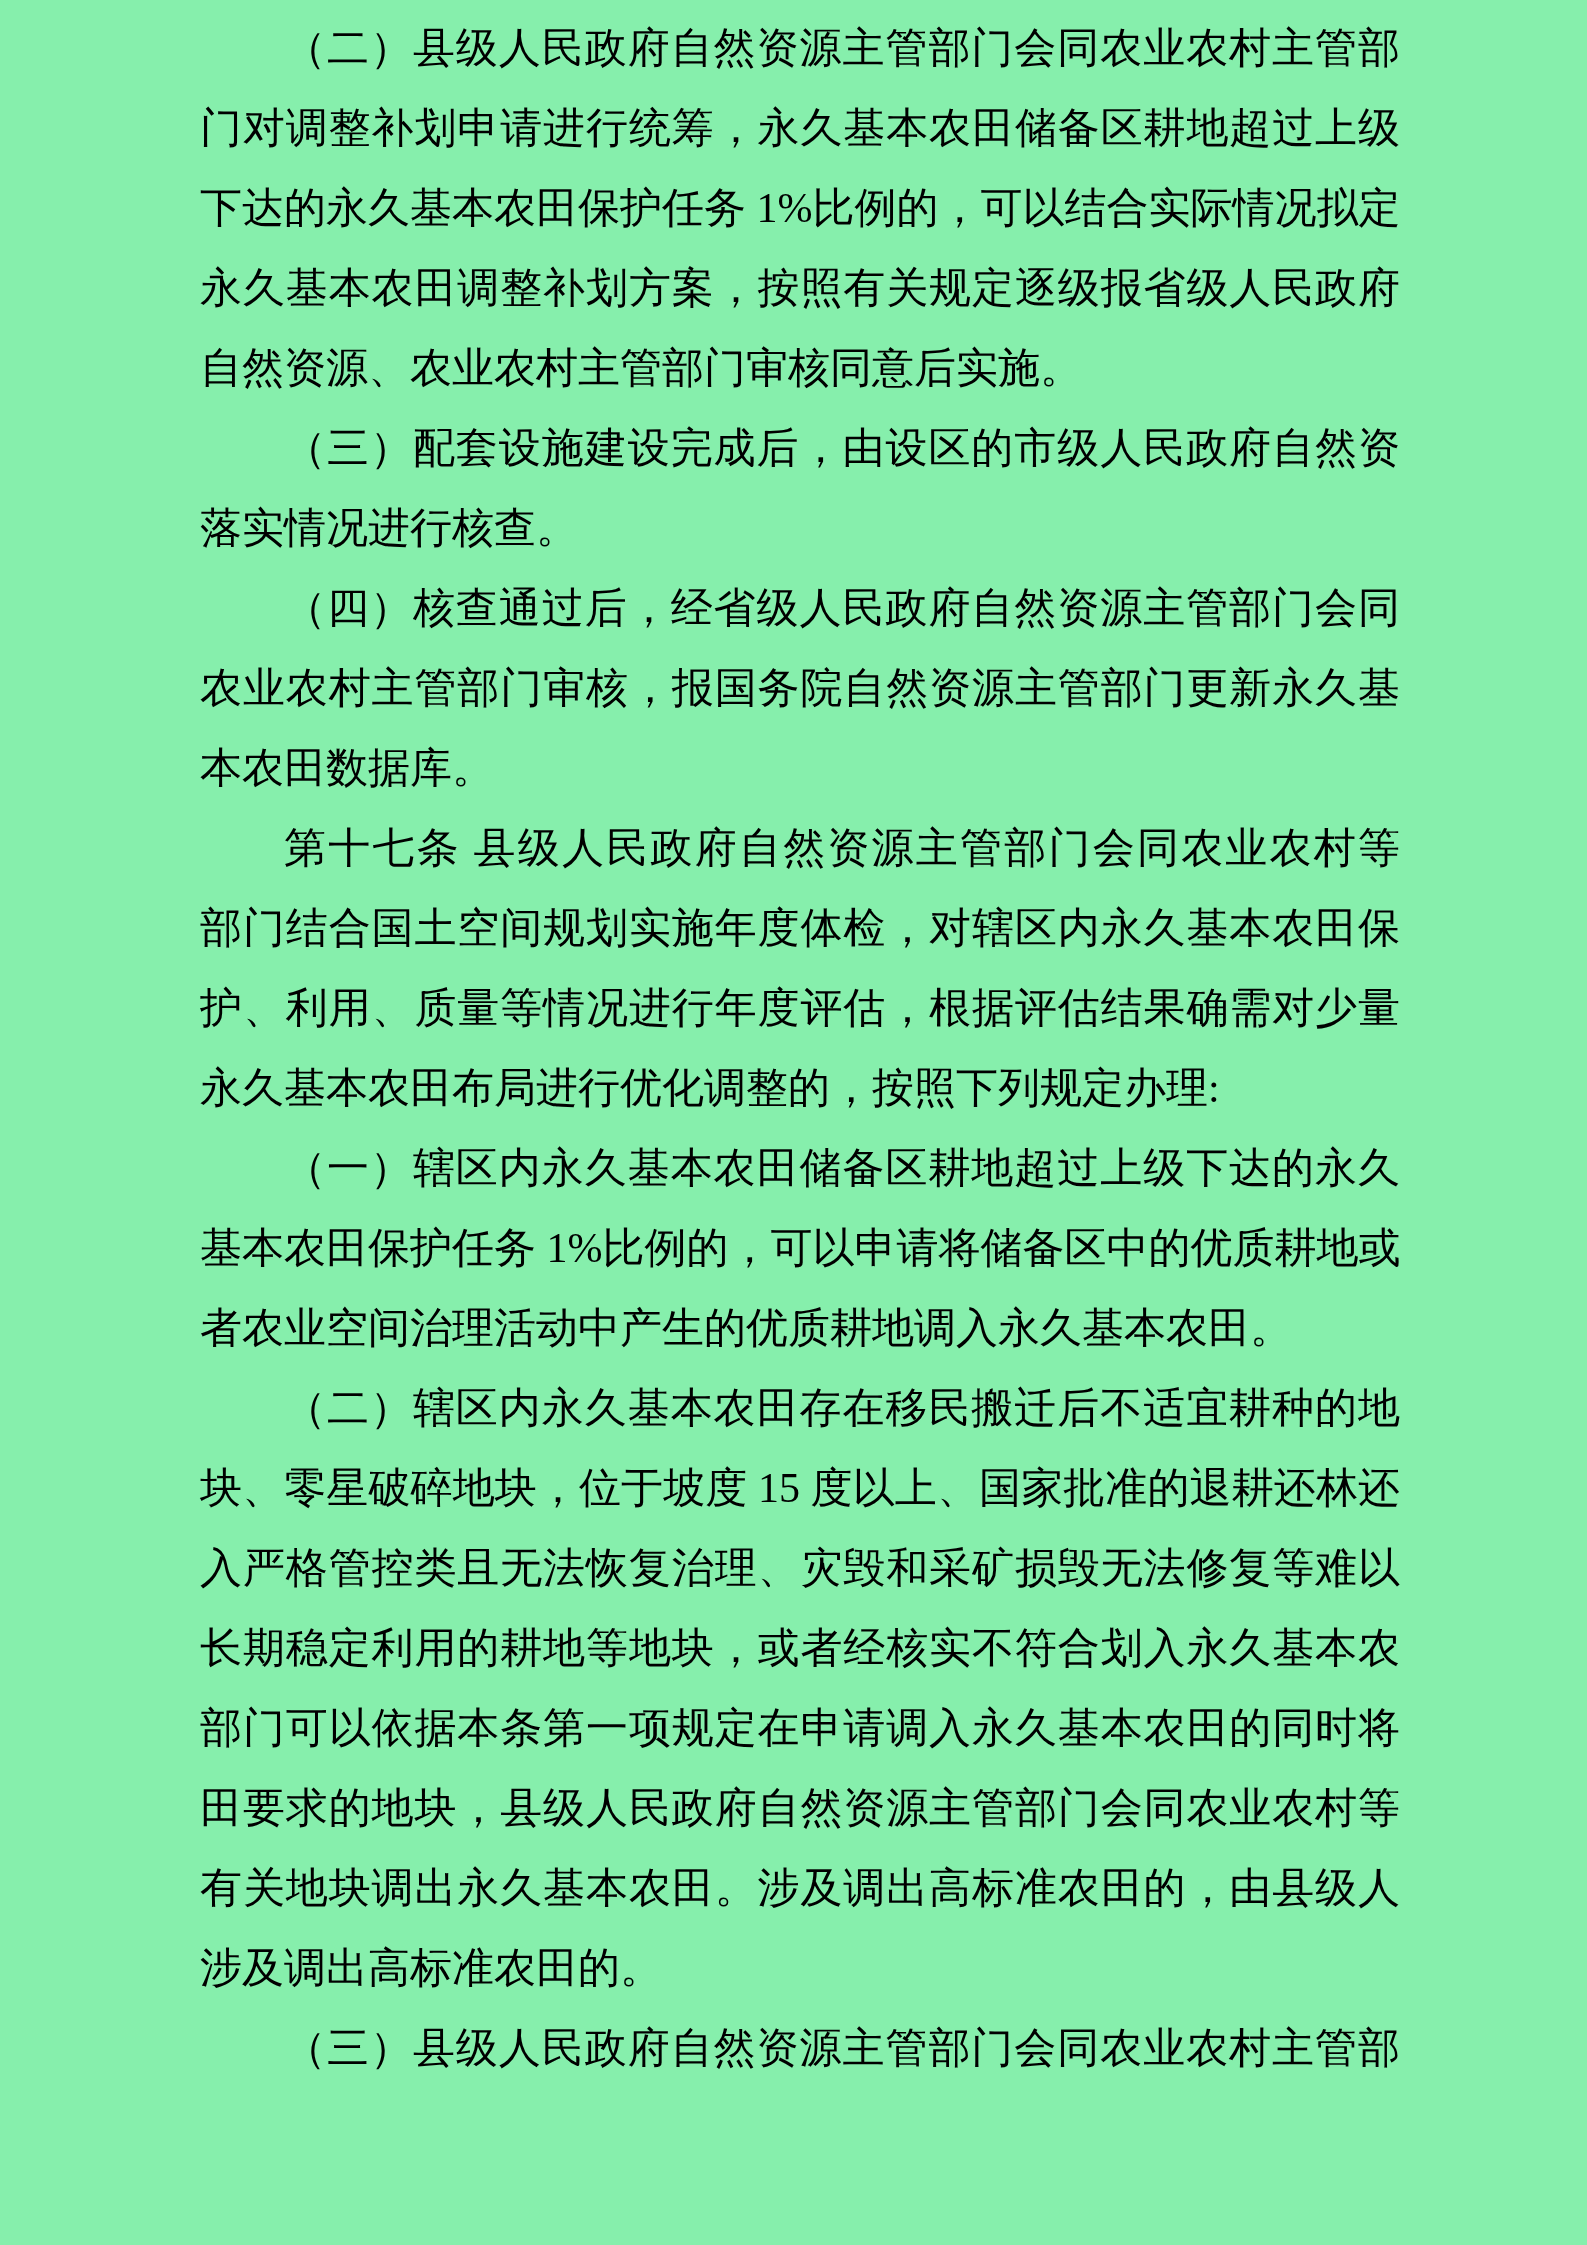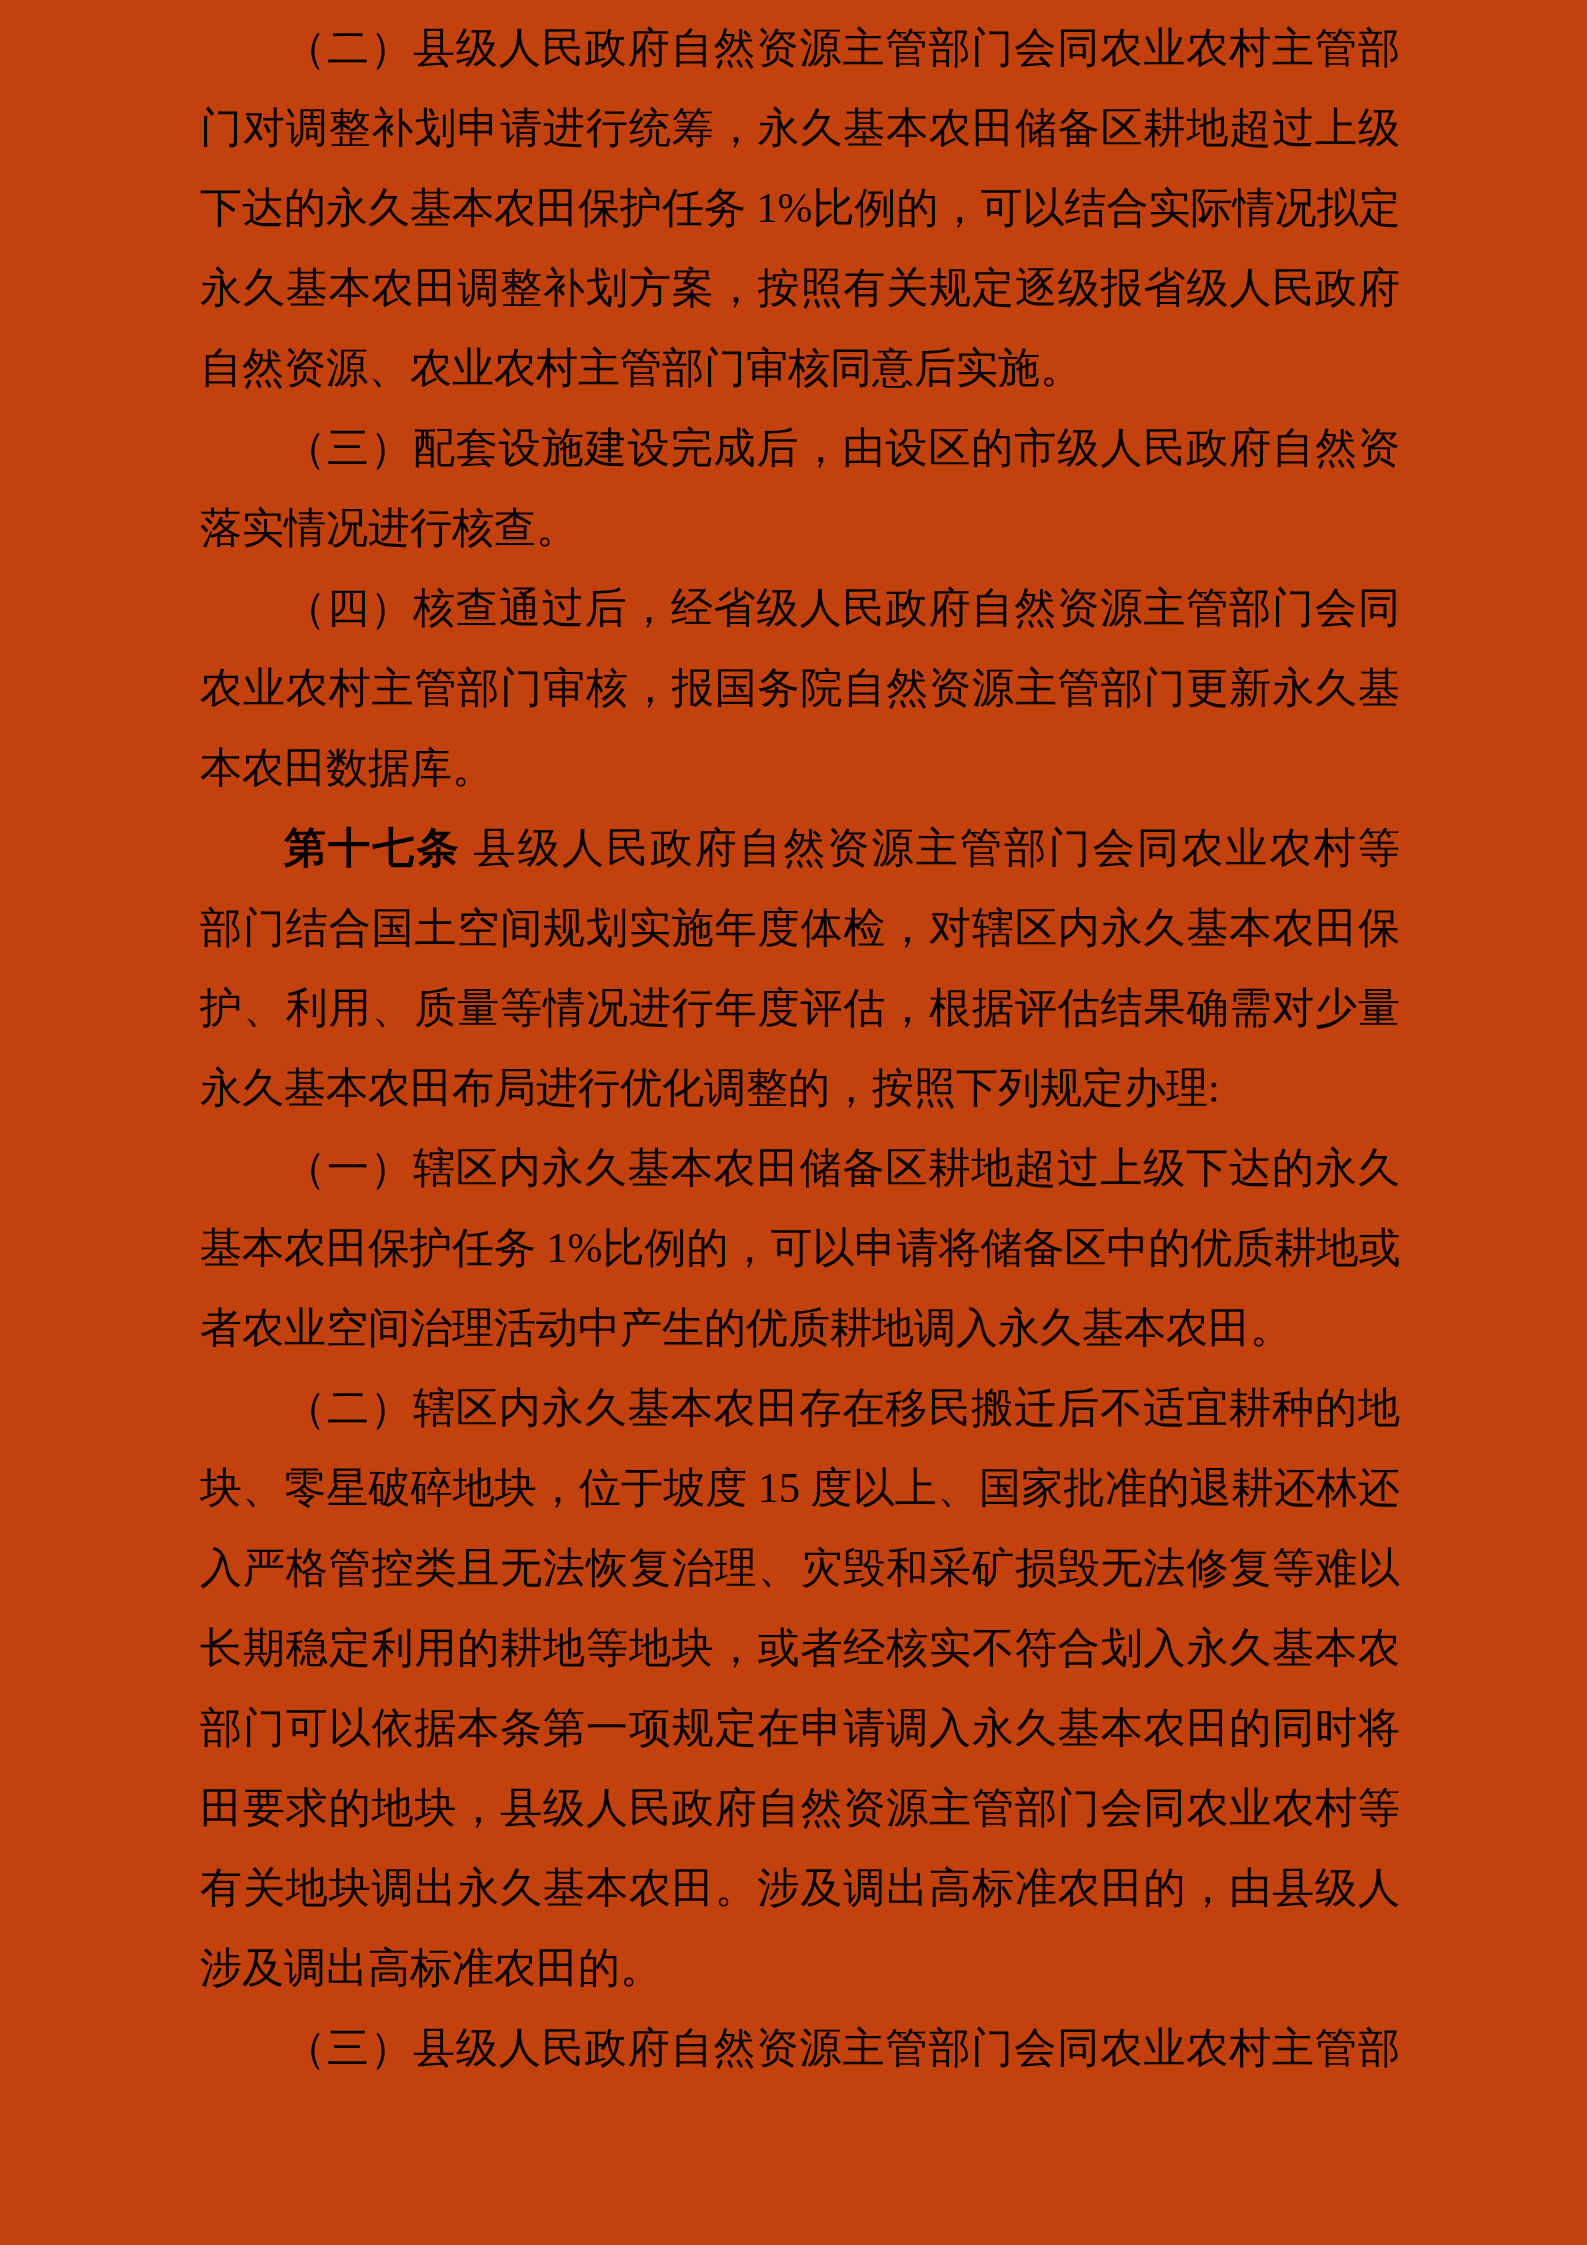--- a/index.html
+++ b/index.html
@@ -35,27 +35,27 @@
   }
   
   .line.full {
     text-align-last: justify;
   }
   
   .line.indent {
     padding-left: 84px;
   }
   .bold {
-    font-weight: bold;
+    font-weight: normal;
   }
 </style>
 </head>
 <body>
 
-<div class="page" style="background: #c2410c; color: rgb(0, 0, 0);">
+<div class="page" style="background: #86efac; color: rgb(0, 0, 0);">
   <div class="text-block">
 
     <div class="line full indent">（二）县级人民政府自然资源主管部门会同农业农村主管部</div>
     <div class="line full">门对调整补划申请进行统筹，永久基本农田储备区耕地超过上级</div>
     <div class="line full">下达的永久基本农田保护任务 1%比例的，可以结合实际情况拟定</div>
     <div class="line full">永久基本农田调整补划方案，按照有关规定逐级报省级人民政府</div>
     <div class="line">自然资源、农业农村主管部门审核同意后实施。</div>
 
     <div class="line full indent">（三）配套设施建设完成后，由设区的市级人民政府自然资</div>
     <div class="line">落实情况进行核查。</div>

